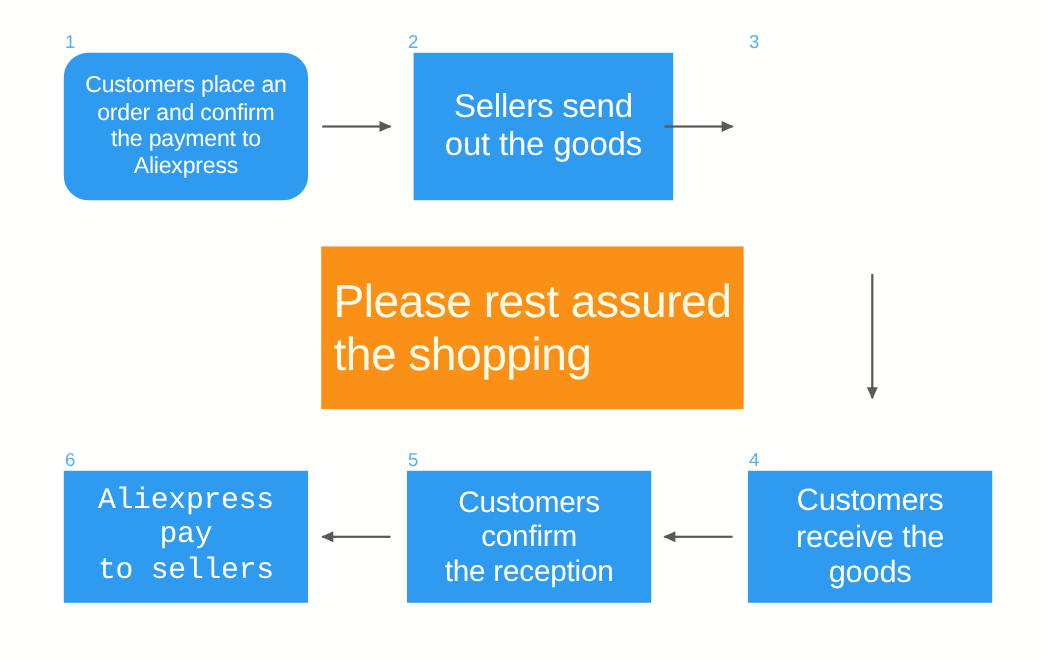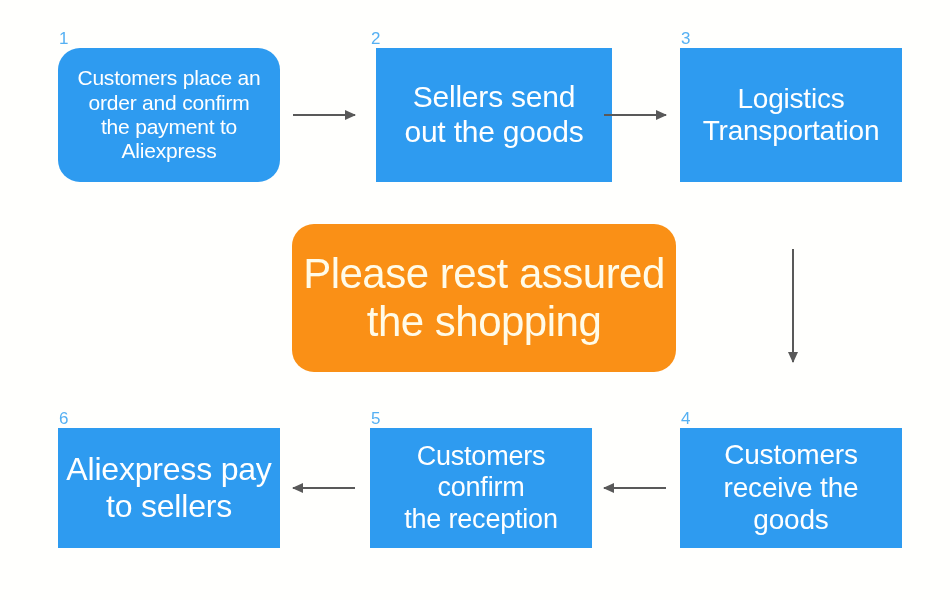--- a/index.html
+++ b/index.html
@@ -47,29 +47,28 @@
   }
 
   .banner {
     position: absolute;
     box-sizing: border-box;
     background: #fa9016;
     color: #fffbe8;
     display: flex;
     align-items: center;
     justify-content: center;
-    text-align: center;
+    text-align: left;
     font-family: "Liberation Sans", sans-serif;
     font-weight: 400;
     font-size: 42px;
     line-height: 1.14;
     letter-spacing: -0.5px;
     white-space: pre-line;
     padding: 4px 10px;
-    border-radius: 22px;
   }
 
   
   .arrow-h {
     position: absolute;
     height: 12px;
     display: block;
   }
   .arrow-h .shaft {
     position: absolute;
@@ -138,33 +137,31 @@
   <div class="step-num" style="left:371px; top:30px;">2</div>
   <div class="step-box blue" style="left:376px; top:48px; width:236px; height:134px; font-size:30px;">Sellers send
 out the goods</div>
 
   <div class="arrow-h right" style="left:604px; top:109px; width:62px;">
     <span class="shaft"></span>
     <span class="head"></span>
   </div>
 
   <div class="step-num" style="left:681px; top:30px;">3</div>
-  <div class="step-box blue" style="left:680px; top:48px; width:222px; height:134px; font-size:28px;">Logistics
-Transportation</div>
 
   <div class="banner" style="left:292px; top:224px; width:384px; height:148px;">Please rest assured
 the shopping</div>
 
   <div class="arrow-v" style="left:787px; top:249px; height:113px;">
     <span class="shaft"></span>
     <span class="head"></span>
   </div>
 
   <div class="step-num" style="left:59px; top:410px;">6</div>
-  <div class="step-box blue" style="left:58px; top:428px; width:222px; height:120px; font-size:32px;">Aliexpress pay
+  <div class="step-box blue" style="left:58px; top:428px; width:222px; height:120px; font-size:27px;font-family:Liberation Mono, monospace;">Aliexpress pay
 to sellers</div>
 
   <div class="arrow-h left" style="left:293px; top:482px; width:62px;">
     <span class="shaft"></span>
     <span class="head"></span>
   </div>
 
   <div class="step-num" style="left:371px; top:410px;">5</div>
   <div class="step-box blue" style="left:370px; top:428px; width:222px; height:120px; font-size:27px;">Customers
 confirm

